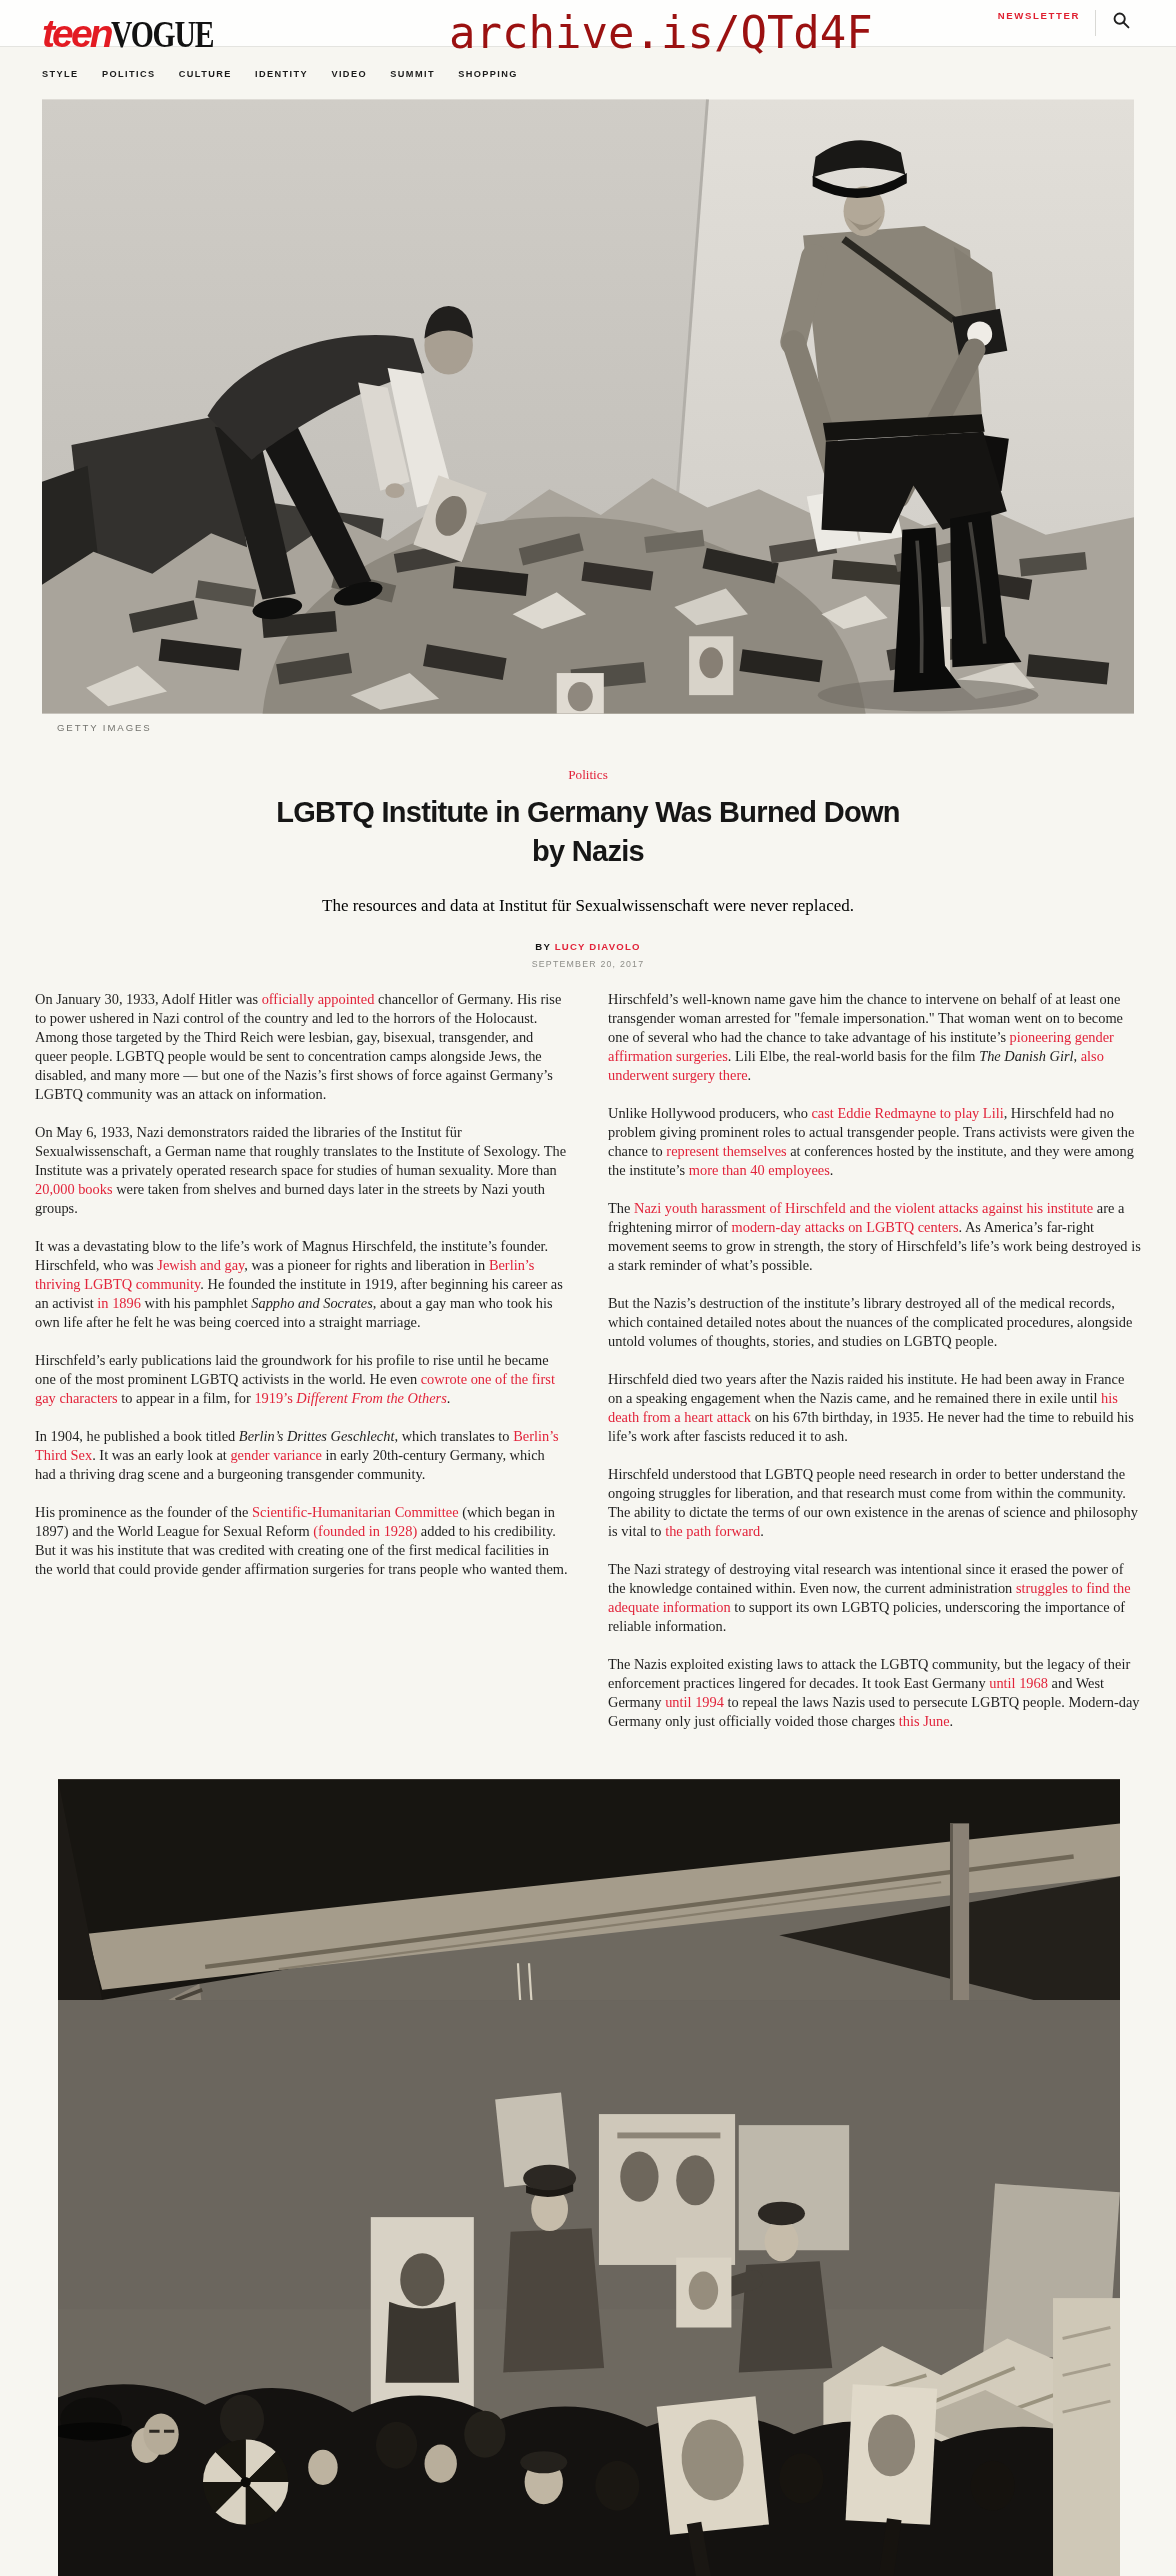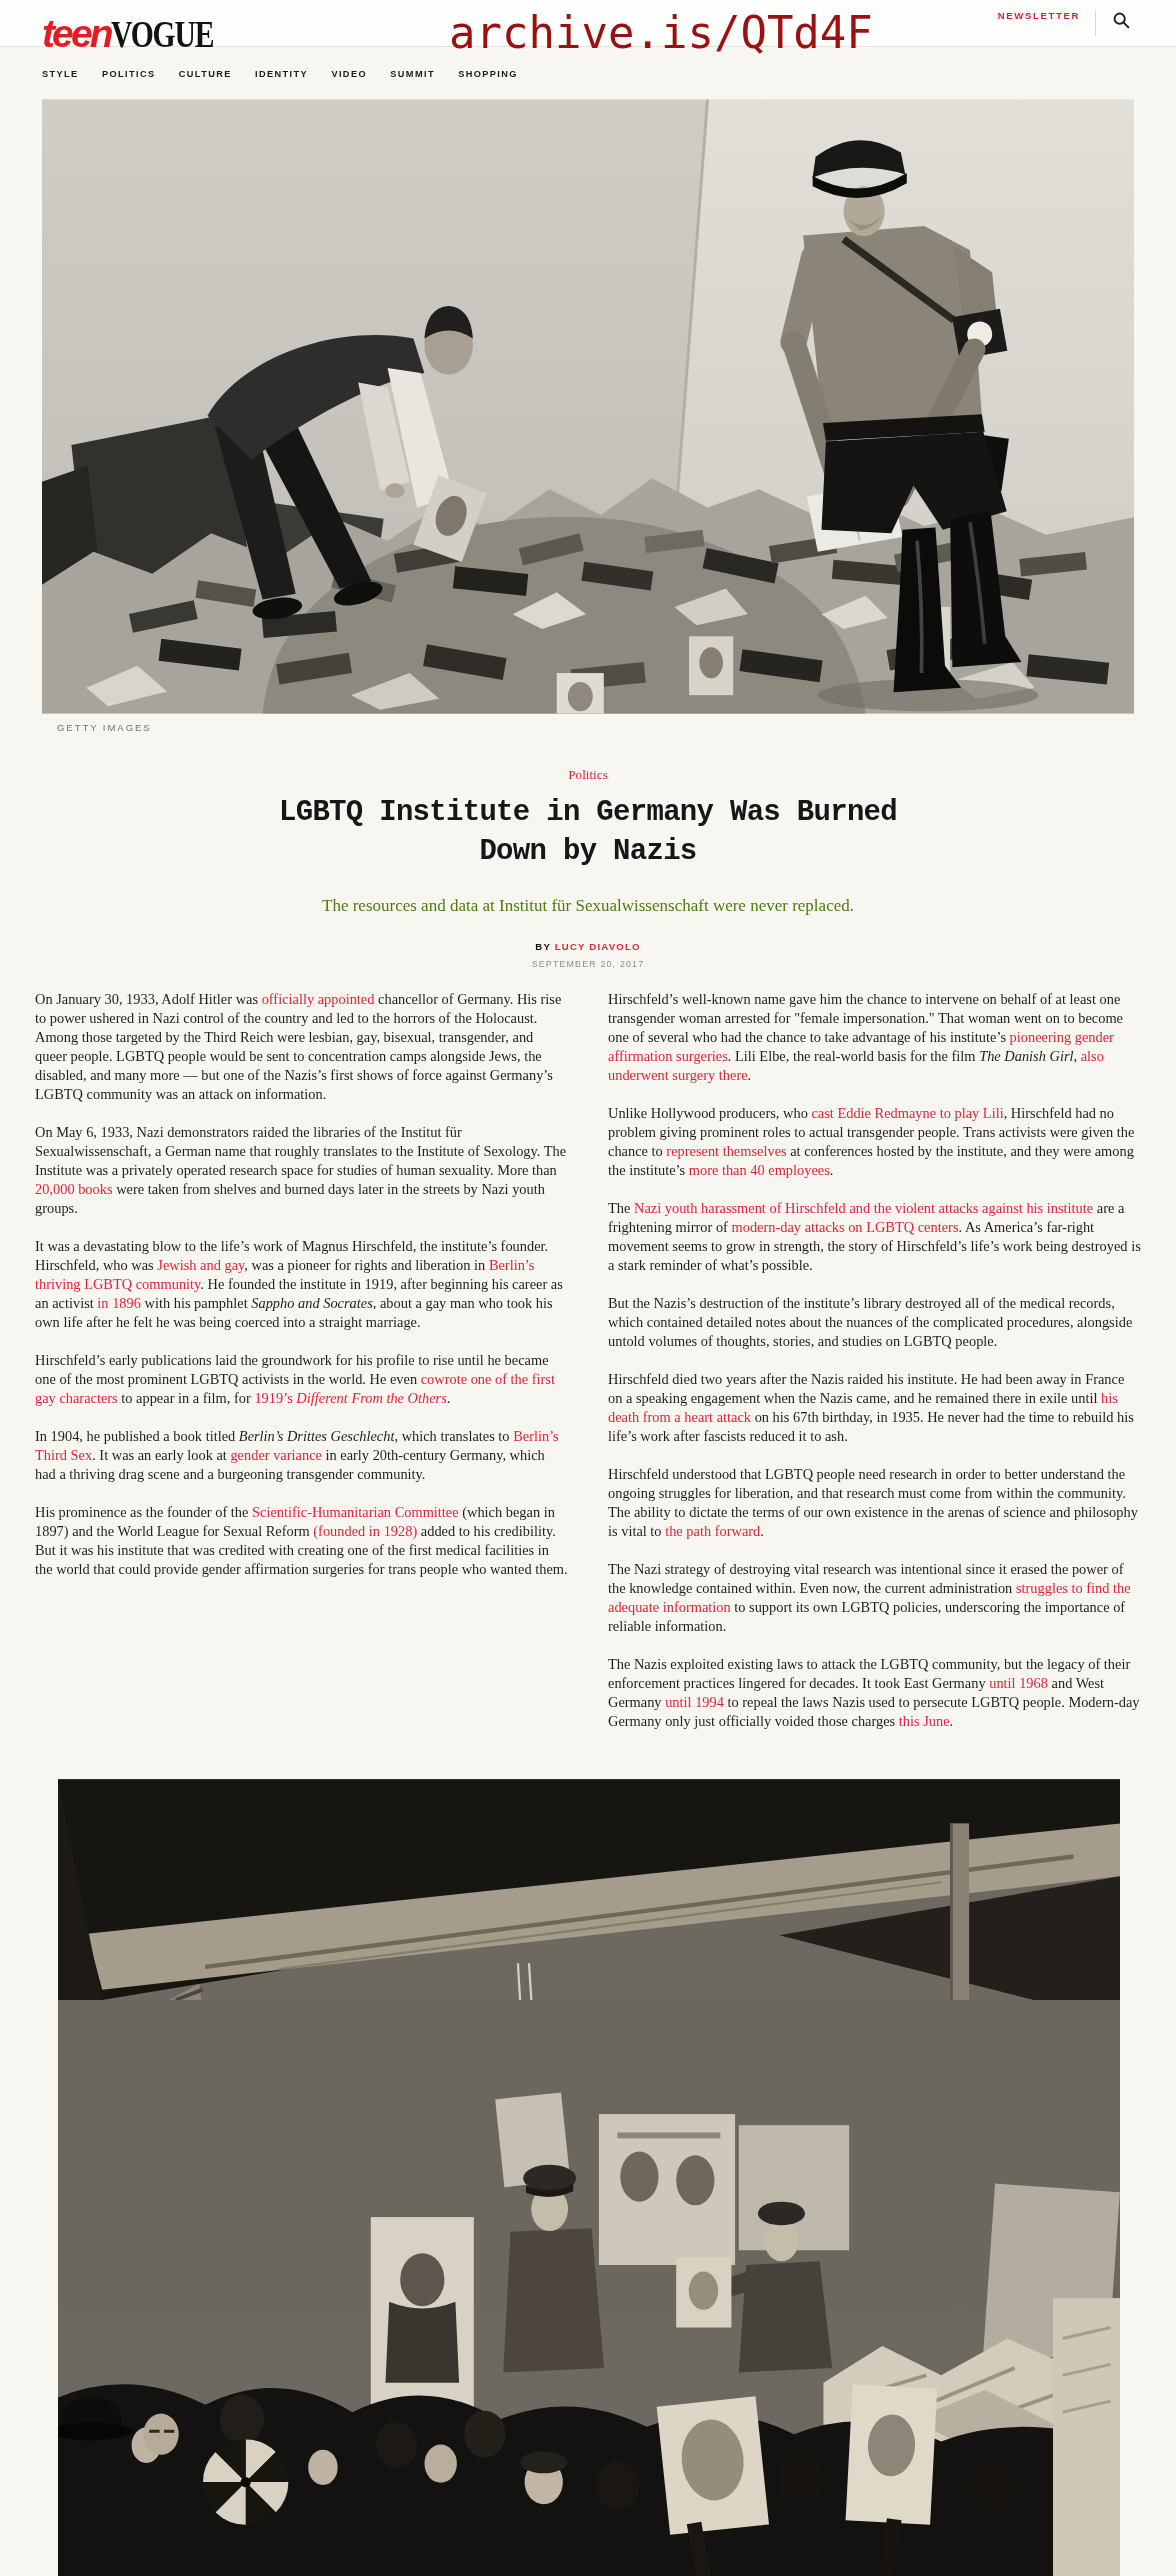--- a/index.html
+++ b/index.html
@@ -49,24 +49,24 @@
     margin:8px 0 0 57px; font-size:9.6px; color:#73736e; letter-spacing:1.9px;
   }
   
   .article-head { text-align:center; }
   .category {
     display:inline-block; margin-top:34px; color:#e2233a;
     font-family:"Liberation Serif", serif; font-size:13.2px; cursor:pointer;
   }
   .title {
     font-size:29px; font-weight:bold; letter-spacing:-0.7px; color:#161616;
-    line-height:1.35; max-width:662px; margin:10.3px auto 0;font-family:Liberation Mono, monospace;
+    line-height:1.35; max-width:662px; margin:10.3px auto 0;
   }
   .dek {
-    font-family:"Liberation Serif", serif; font-size:17px; color:#4d7c0f;
+    font-family:"Liberation Serif", serif; font-size:17px; color:#000000;
     max-width:810px; margin:22px auto 0; line-height:1.4;
   }
   .byline { margin-top:23.6px; font-size:9.6px; font-weight:bold; letter-spacing:1.2px; }
   .byline .by { color:#141414; }
   .byline .author { color:#e2233a; cursor:pointer; }
   .pubdate { margin-top:6.6px; font-size:8.8px; color:#8d8d88; letter-spacing:1.2px; }
   
   .columns { display:flex; gap:40px; padding:0 35px; margin-top:21px; }
   .col {
     width:534px; font-family:"Liberation Serif", serif;

